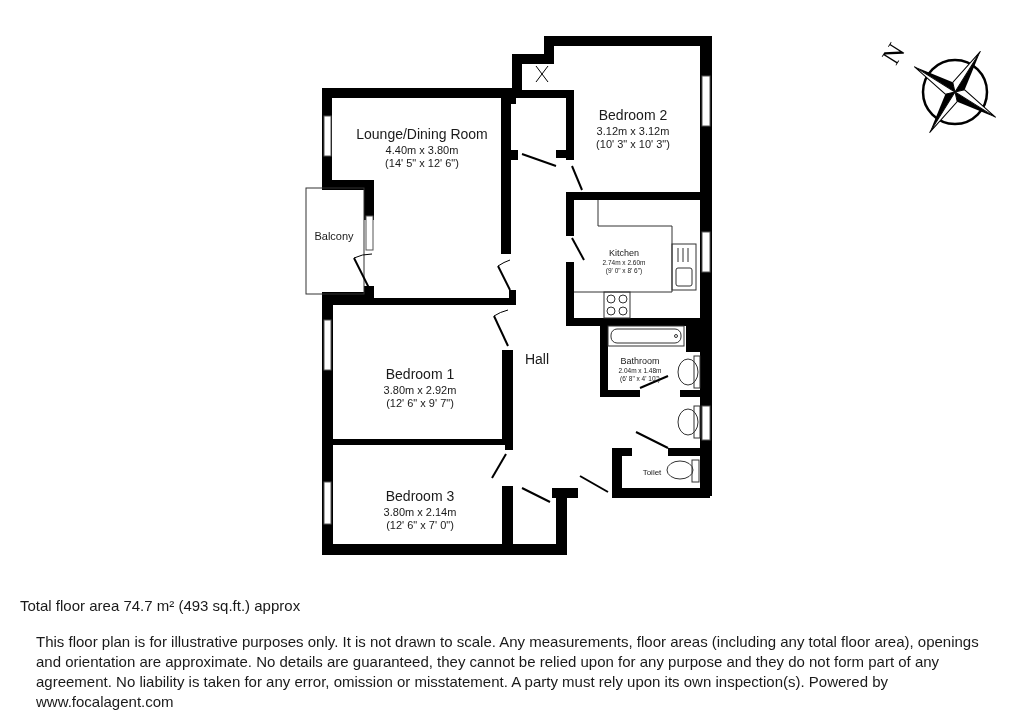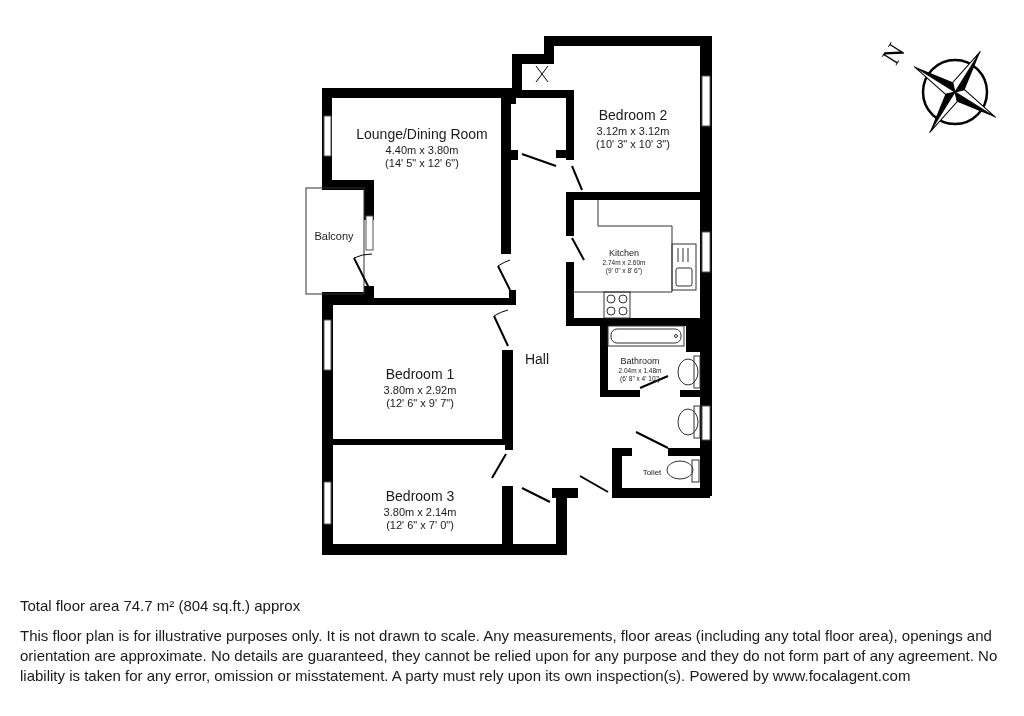--- a/index.html
+++ b/index.html
@@ -1,21 +1,21 @@
 <!DOCTYPE html>
 <html><head>
 <meta charset="utf-8">
 <style>
   html, body { margin:0; padding:0; background:#ffffff; }
   body { width:1024px; height:716px; position:relative; overflow:hidden; font-family:"Liberation Sans", sans-serif; color:#1a1a1a; }
   #plan { position:absolute; left:0; top:0; width:1024px; height:590px; }
   .room-label { font-family:"Liberation Sans", sans-serif; fill:#1a1a1a; }
   .footer { position:absolute; left:20px; top:596px; width:990px; font-size:15px; line-height:20px; }
   .total { margin-bottom:10px; }
-  .disclaimer { margin:0; }
+  .disclaimer { margin:16px; }
 </style>
 </head>
 <body>
 
 <svg id="plan" viewBox="0 0 1024 590" xmlns="http://www.w3.org/2000/svg">
 
   <g fill="#000">
 
     <rect x="322" y="88" width="194" height="10"></rect>
     <rect x="322" y="88" width="10" height="100"></rect>
@@ -175,15 +175,15 @@
       <polygon points="0,48 -7,7 0,0" fill="#000"></polygon>
       <polygon points="0,48 7,7 0,0" fill="#fff" stroke="#000" stroke-width="1"></polygon>
       <polygon points="-48,0 -7,-7 0,0" fill="#000"></polygon>
       <polygon points="-48,0 -7,7 0,0" fill="#fff" stroke="#000" stroke-width="1"></polygon>
     </g>
   </g>
   <text x="894" y="62" font-size="26" font-family="Liberation Serif, serif" text-anchor="middle" transform="rotate(-58 894 54)">N</text>
 </svg>
 
 <div class="footer">
-  <div class="total">Total floor area 74.7 m² (804 sq.ft.) approx</div>
+  <div class="total">Total floor area 74.7 m² (493 sq.ft.) approx</div>
   <p class="disclaimer">This floor plan is for illustrative purposes only. It is not drawn to scale. Any measurements, floor areas (including any total floor area), openings and orientation are approximate. No details are guaranteed, they cannot be relied upon for any purpose and they do not form part of any agreement. No liability is taken for any error, omission or misstatement. A party must rely upon its own inspection(s). Powered by www.focalagent.com</p>
 </div>
 
 </body></html>

